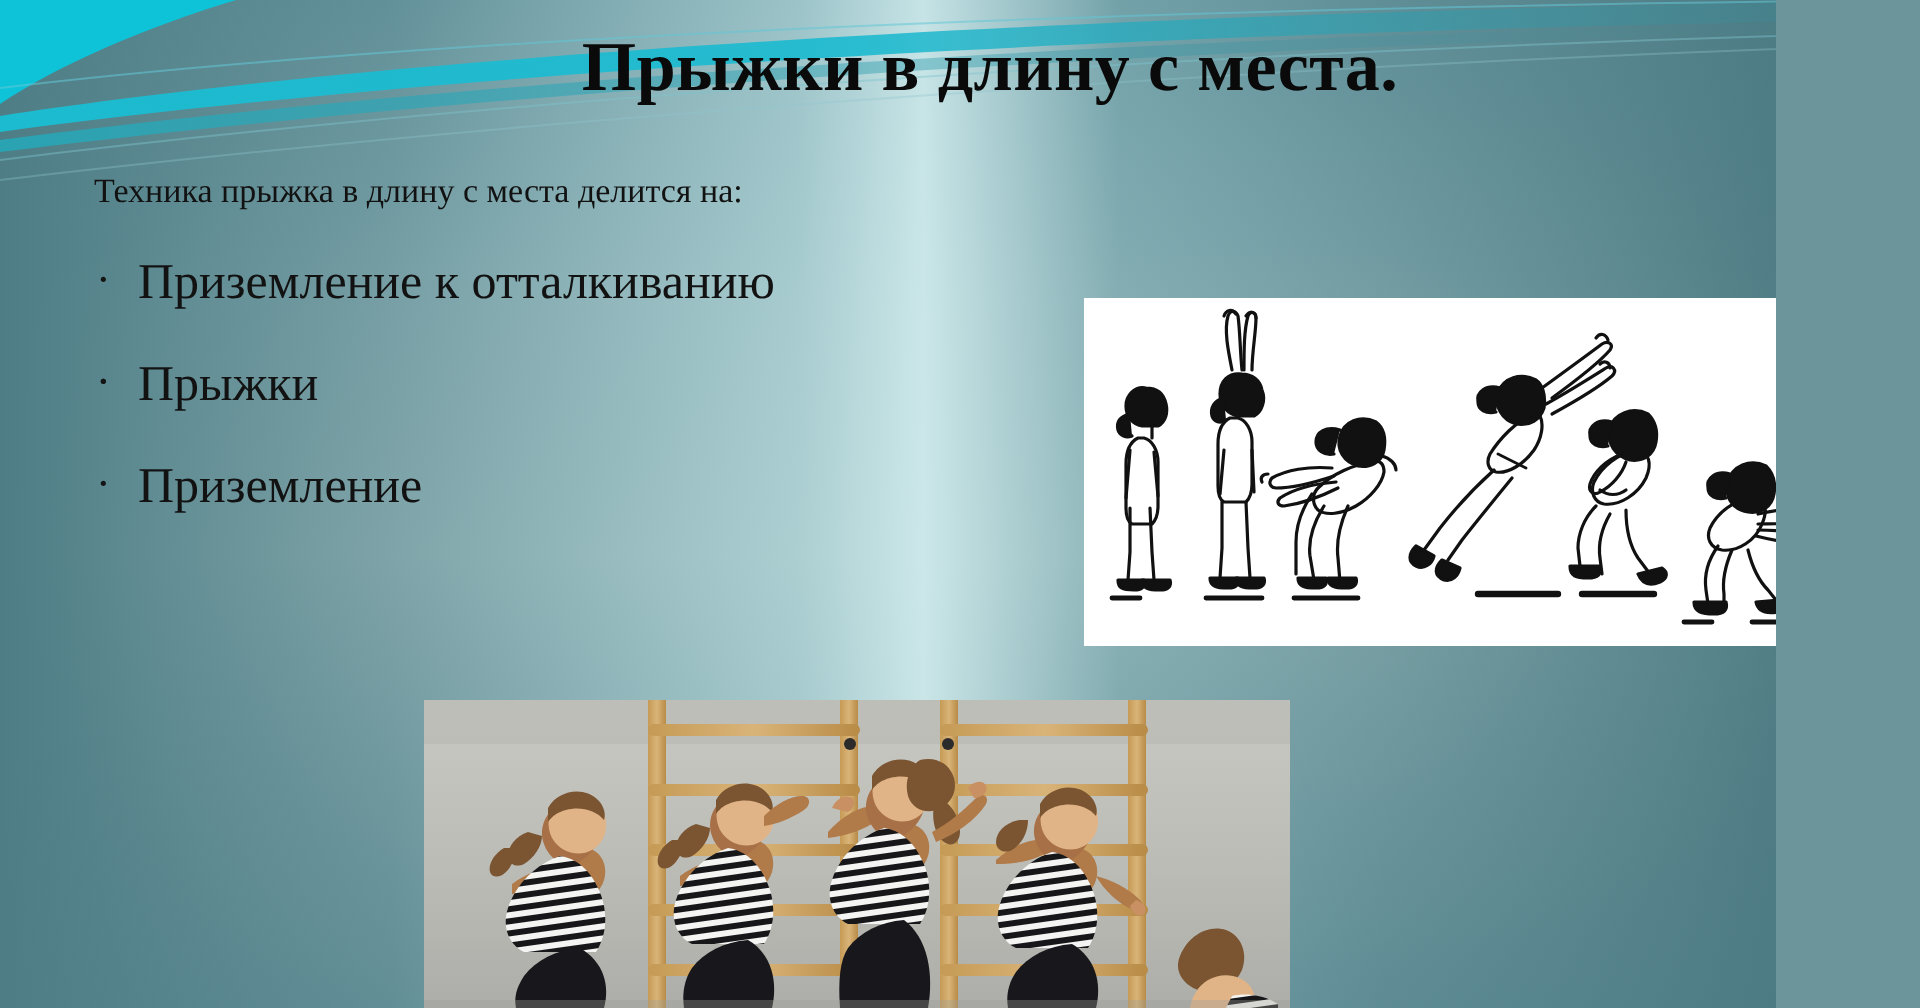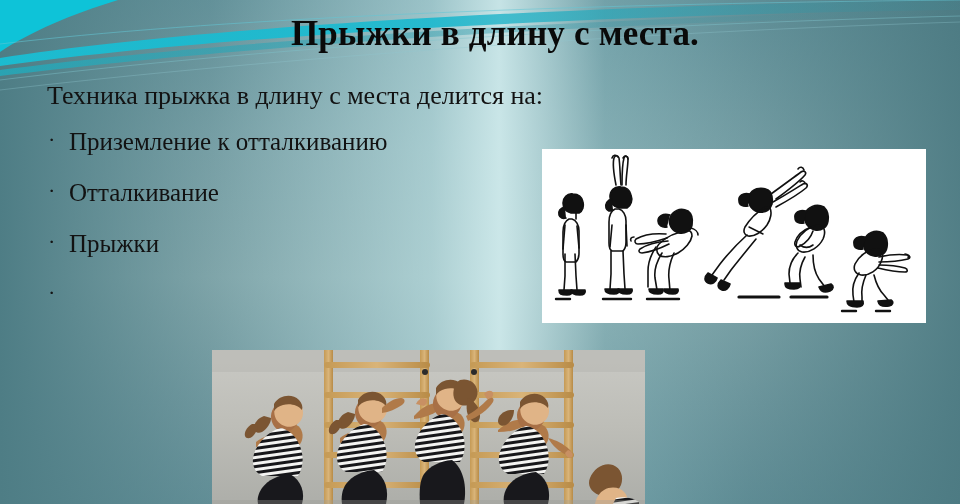--- a/index.html
+++ b/index.html
@@ -3,21 +3,21 @@
 <meta charset="utf-8">
 <title>Прыжки в длину с места</title>
 <style>
   html,body{margin:0;padding:0;}
   body{
     width:960px;height:504px;overflow:hidden;
     font-family:"Liberation Serif", serif;
     background:#6b949b;
   }
   .slide{
-    position:relative;width:960px;height:504px;overflow:hidden;
+    position:relative;width:888px;height:504px;overflow:hidden;
     background:
       
       linear-gradient(90deg,
         rgba(78,125,133,1) 0%,
         rgba(110,150,156,0.25) 22%,
         rgba(205,238,240,0.55) 45%,
         rgba(216,242,243,0.85) 52%,
         rgba(150,195,200,0.35) 63%,
         rgba(96,140,147,0.25) 78%,
         rgba(74,120,128,0.85) 100%),
@@ -42,21 +42,21 @@
     font-size:35px;
     line-height:40px;
     color:#0a0a0a;
     letter-spacing:.2px;
     padding-left:30px;
     box-sizing:border-box;
   }
   
   .intro{
     position:absolute;left:47px;top:80px;
-    font-size:26px;line-height:32px;color:#121212;
+    font-size:17px;line-height:32px;color:#121212;
     white-space:nowrap;
   }
   .bullets{
     position:absolute;left:44px;top:128px;
     margin:0;padding:0;list-style:none;
   }
   .bullets li{
     position:relative;
     font-size:25px;line-height:27px;color:#121212;
     padding-left:25px;
@@ -117,28 +117,28 @@
 
   <div class="intro">Техника прыжка в длину с места делится на:</div>
 
   <ul class="bullets">
     <li>
       <span class="bul">·</span>
       <span>Приземление к отталкиванию</span>
     </li>
     <li>
       <span class="bul">·</span>
-      <span>Отталкивание</span>
     </li>
     <li>
       <span class="bul">·</span>
       <span>Прыжки</span>
     </li>
     <li>
       <span class="bul">·</span>
+      <span>Приземление</span>
     </li>
   </ul>
 
   <div class="lineart">
     <svg width="384" height="174" viewBox="0 0 384 174" xmlns="http://www.w3.org/2000/svg" aria-hidden="true">
       <rect x="0" y="0" width="384" height="174" fill="#ffffff"></rect>
       <g fill="none" stroke="#111111" stroke-width="1.6" stroke-linecap="round" stroke-linejoin="round">
 
         <g>
           <path d="M31,45 c-6,-1 -10,4 -10,9 c0,5 3,9 8,10 l8,0 c4,-2 5,-7 4,-11 c-1,-5 -4,-8 -10,-8 z" fill="#111"></path>

